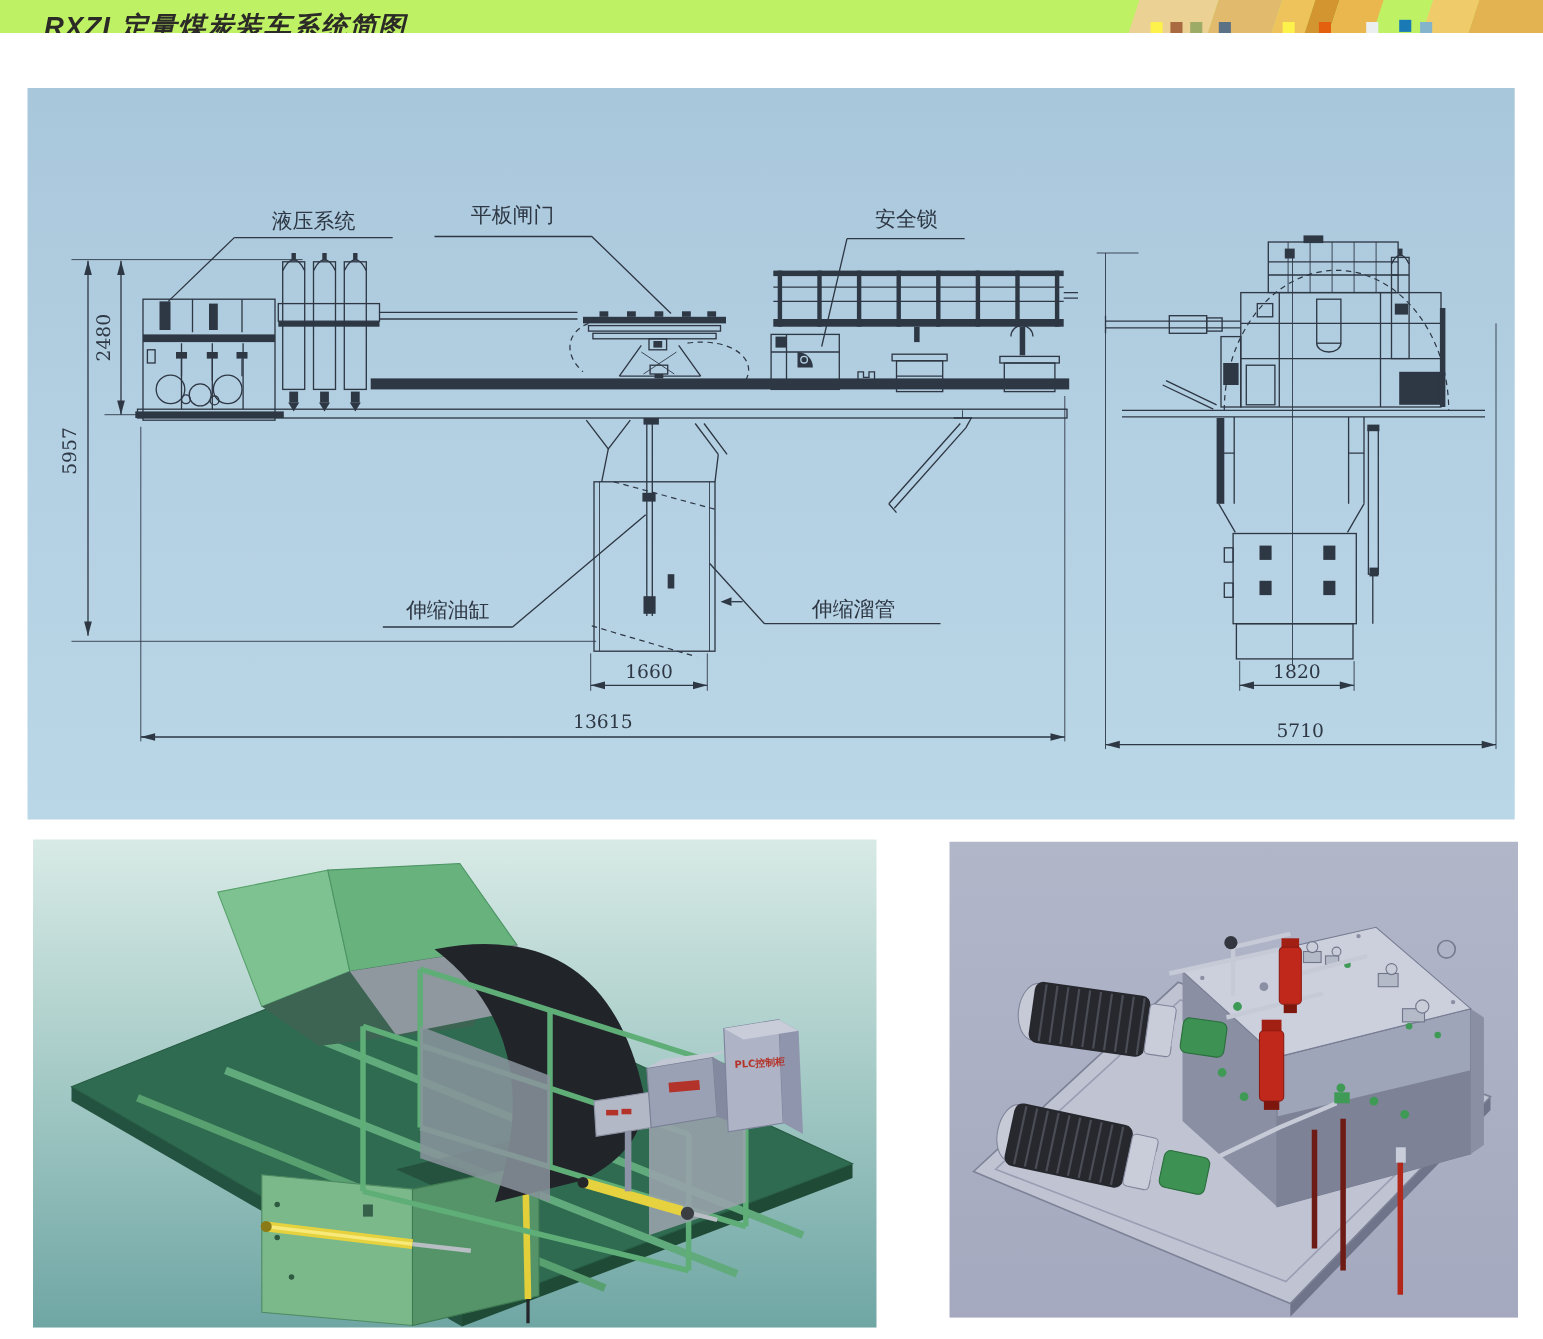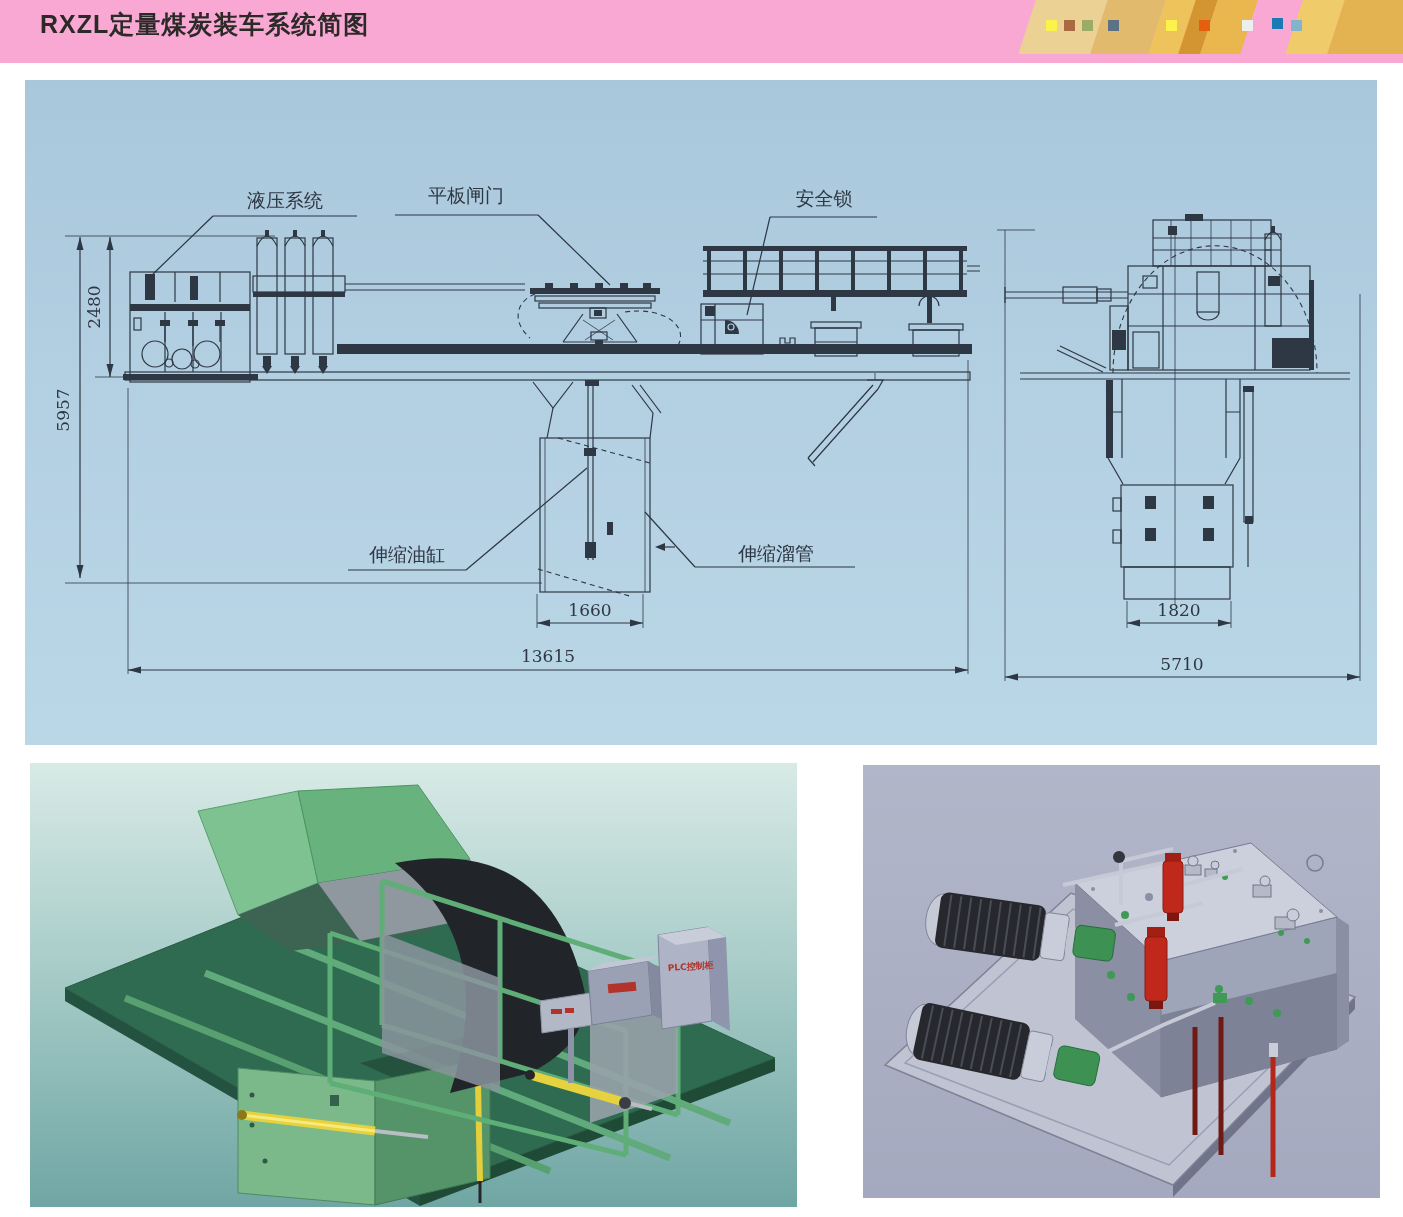--- a/index.html
+++ b/index.html
@@ -1,20 +1,20 @@
 <!DOCTYPE html>
 <html><head>
 <meta charset="utf-8">
 <style>
   html,body{margin:0;padding:0;}
   body{width:1403px;height:1217px;background:#ffffff;position:relative;
        font-family:"Liberation Sans","DejaVu Sans",sans-serif;overflow:hidden;}
 
   
-  .header{position:absolute;left:0;top:0;width:1403px;height:63px;background:#f9a8d4;overflow:hidden;}
+  .header{position:absolute;left:0;top:0;width:1403px;height:30px;background:#bef264;overflow:hidden;font-style:italic;}
   .header .stripe{position:absolute;top:-6px;height:60px;transform:skewX(-18deg);}
   .stripe.s1{left:1028px;width:72px;background:#ebd193;}
   .stripe.s2{left:1100px;width:58px;background:#e2ba6e;}
   .stripe.s3{left:1158px;width:30px;background:#efc35c;}
   .stripe.s4{left:1188px;width:22px;background:#d2952f;}
   .stripe.s5{left:1210px;width:40px;background:#eab74e;}
   .stripe.s6{left:1295px;width:42px;background:#f0cb6a;}
   .stripe.s7{left:1337px;width:90px;background:#e3b251;}
   .header .sq{position:absolute;top:20px;width:11px;height:11px;}
   .sq.q1{left:1046px}.sq.q2{left:1064px}.sq.q3{left:1082px}.sq.q4{left:1108px}

